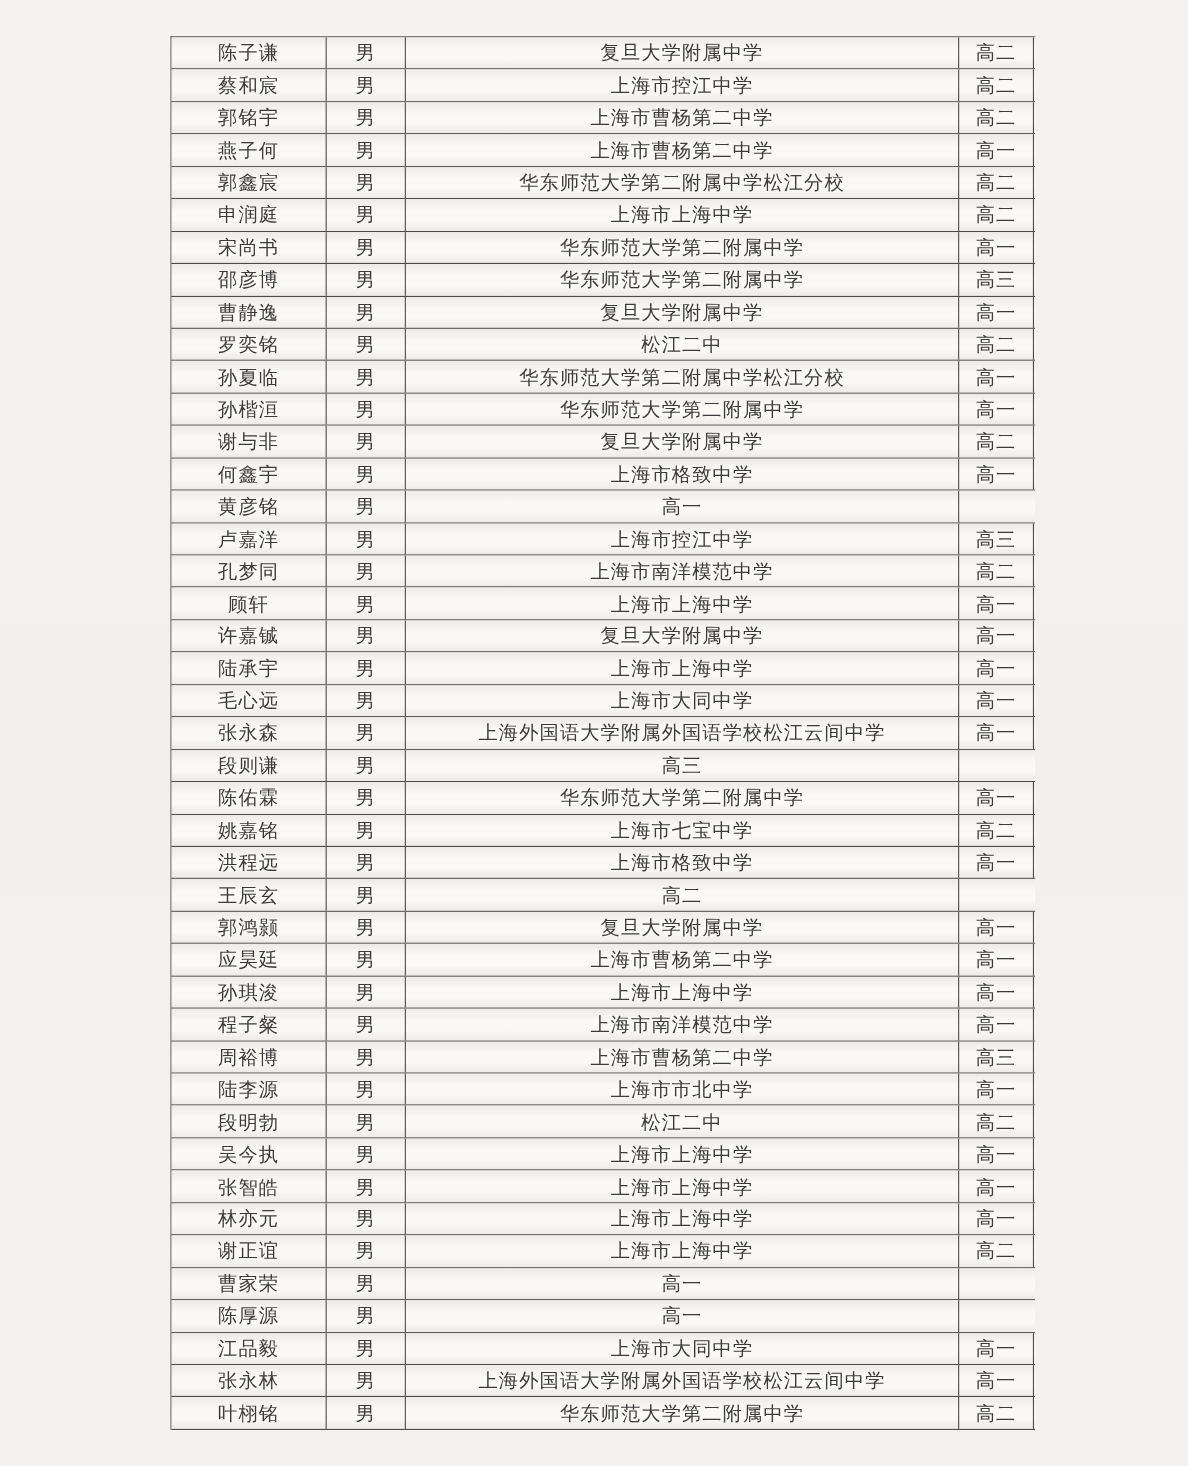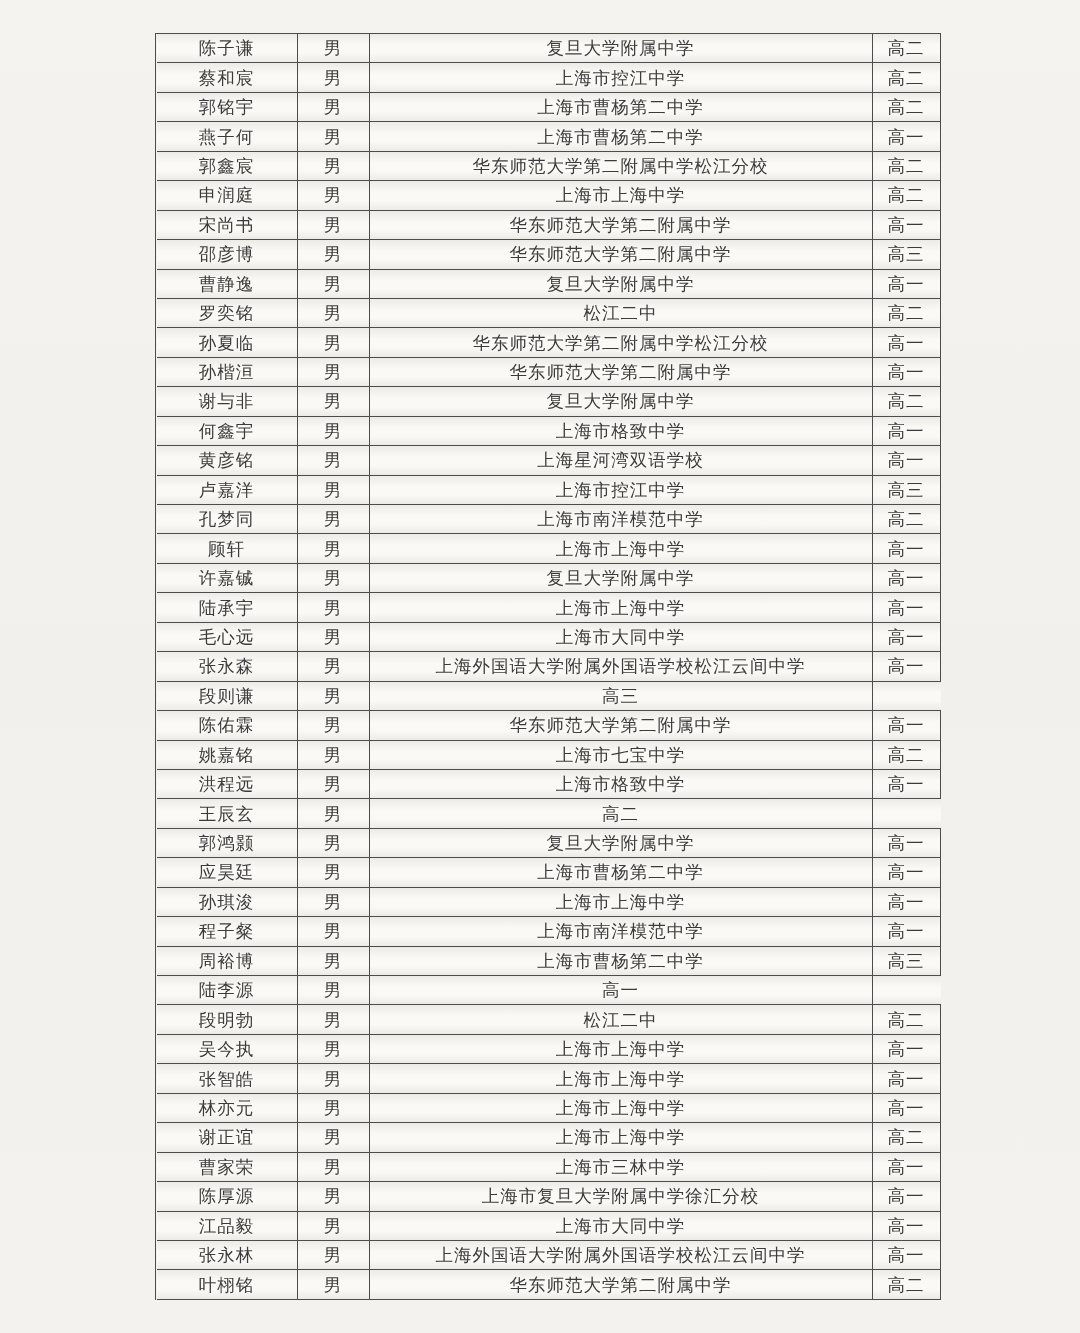--- a/index.html
+++ b/index.html
@@ -23,21 +23,20 @@
     position: absolute;
     left: 155px;
     top: 33px;
     width: 786px;
     height: 1267px;
     display: flex;
     flex-direction: column;
     border-top: 1px solid #4c4c4c;
     border-left: 1px solid #4c4c4c;
     box-sizing: border-box;
-    align-items: center;
   }
   .t-row {
     flex: 1 1 0;
     display: grid;
     grid-template-columns: 141px 72px 503px 68px;
     border-bottom: 1px solid #4c4c4c;
     background: linear-gradient(180deg, #edebe8 0%, #faf9f6 38%, #faf9f6 68%, #edebe8 100%);
   }
   .t-cell {
     border-right: 1px solid #4c4c4c;
@@ -137,21 +136,20 @@
       </div>
       <div class="t-row">
         <div class="t-cell">何鑫宇</div>
         <div class="t-cell">男</div>
         <div class="t-cell">上海市格致中学</div>
         <div class="t-cell">高一</div>
       </div>
       <div class="t-row">
         <div class="t-cell">黄彦铭</div>
         <div class="t-cell">男</div>
-        <div class="t-cell">上海星河湾双语学校</div>
         <div class="t-cell">高一</div>
       </div>
       <div class="t-row">
         <div class="t-cell">卢嘉洋</div>
         <div class="t-cell">男</div>
         <div class="t-cell">上海市控江中学</div>
         <div class="t-cell">高三</div>
       </div>
       <div class="t-row">
         <div class="t-cell">孔梦同</div>
@@ -243,20 +241,21 @@
       </div>
       <div class="t-row">
         <div class="t-cell">周裕博</div>
         <div class="t-cell">男</div>
         <div class="t-cell">上海市曹杨第二中学</div>
         <div class="t-cell">高三</div>
       </div>
       <div class="t-row">
         <div class="t-cell">陆李源</div>
         <div class="t-cell">男</div>
+        <div class="t-cell">上海市市北中学</div>
         <div class="t-cell">高一</div>
       </div>
       <div class="t-row">
         <div class="t-cell">段明勃</div>
         <div class="t-cell">男</div>
         <div class="t-cell">松江二中</div>
         <div class="t-cell">高二</div>
       </div>
       <div class="t-row">
         <div class="t-cell">吴今执</div>
@@ -278,27 +277,25 @@
       </div>
       <div class="t-row">
         <div class="t-cell">谢正谊</div>
         <div class="t-cell">男</div>
         <div class="t-cell">上海市上海中学</div>
         <div class="t-cell">高二</div>
       </div>
       <div class="t-row">
         <div class="t-cell">曹家荣</div>
         <div class="t-cell">男</div>
-        <div class="t-cell">上海市三林中学</div>
         <div class="t-cell">高一</div>
       </div>
       <div class="t-row">
         <div class="t-cell">陈厚源</div>
         <div class="t-cell">男</div>
-        <div class="t-cell">上海市复旦大学附属中学徐汇分校</div>
         <div class="t-cell">高一</div>
       </div>
       <div class="t-row">
         <div class="t-cell">江品毅</div>
         <div class="t-cell">男</div>
         <div class="t-cell">上海市大同中学</div>
         <div class="t-cell">高一</div>
       </div>
       <div class="t-row">
         <div class="t-cell">张永林</div>

